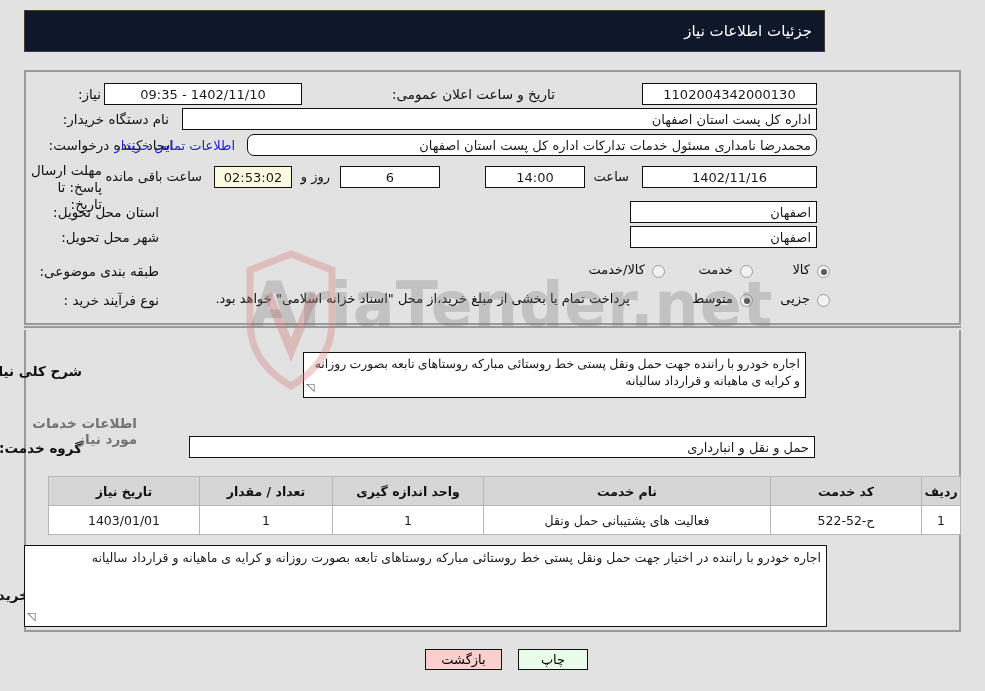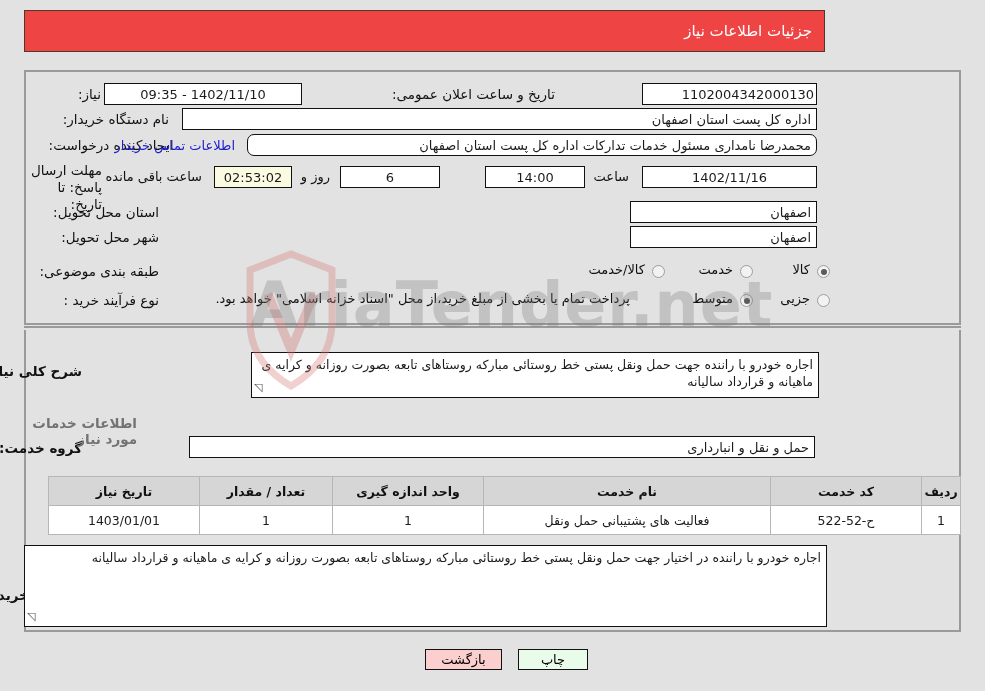--- a/index.html
+++ b/index.html
@@ -41,21 +41,21 @@
     position: absolute;
     left: 246px;
     top: 250px;
   }
 
   
   #titlebar {
     position: absolute;
     left: 24px; top: 10px;
     width: 801px; height: 42px;
-    background: #ef4444;
+    background: #0f172a;
     border: 1px solid #4e3a22;
     box-sizing: border-box;
     z-index: 2;
   }
   #titlebar .t {
     position: absolute;
     right: 12px;
     top: 11px;
     color: #ffffff;
     font-size: 15px;
@@ -238,21 +238,21 @@
 
 <div id="page">
 
   <div id="titlebar">
     <div class="t">جزئیات اطلاعات نیاز</div>
   </div>
 
   <div id="panel"></div>
 
   <div class="lbl" style="right:843px; top:86px;">شماره نیاز:</div>
-  <div class="fld ctr" style="right:168px; top:83px; width:175px;text-align:right;">1102004342000130</div>
+  <div class="fld ctr" style="right:168px; top:83px; width:175px;">1102004342000130</div>
 
   <div class="lbl" style="right:430px; top:86px;">تاریخ و ساعت اعلان عمومی:</div>
   <div class="fld ctr" style="right:683px; top:83px; width:198px;">1402/11/10 - 09:35</div>
 
   <div class="lbl" style="right:816px; top:111px;">نام دستگاه خریدار:</div>
   <div class="fld" style="right:168px; top:108px; width:635px;">اداره کل پست استان اصفهان</div>
 
   <div class="lbl" style="right:812px; top:137px;">ایجاد کننده درخواست:</div>
   <div class="fld" style="right:168px; top:134px; width:570px;border-radius:7px;">محمدرضا نامداری مسئول خدمات تدارکات اداره کل پست استان اصفهان</div>
   <div class="link" style="right:750px; top:138px;margin-left:20px;">اطلاعات تماس خریدار</div>
@@ -285,21 +285,21 @@
   <div class="rlbl" style="right:175px; top:291px;">جزیی</div>
   <div class="radio on" style="right:232px; top:294px;"></div>
   <div class="rlbl" style="right:252px; top:291px;">متوسط</div>
   <div class="plain" style="right:355px; top:291px;">پرداخت تمام یا بخشی از مبلغ خرید،از محل "اسناد خزانه اسلامی" خواهد بود.</div>
 
   <div class="hrule" style="top:326px;"></div>
 
   <div id="panel2"></div>
 
   <div class="lbl b" style="right:903px; top:363px;">شرح کلی نیاز:</div>
-  <div class="ta" style="right:166px; top:352px; width:568px; height:46px;">
+  <div class="ta" style="right:179px; top:352px; width:503px; height:46px;font-family:Liberation Serif, serif;">
     <span>اجاره خودرو با راننده جهت حمل ونقل پستی خط روستائی مبارکه روستاهای تابعه بصورت روزانه و کرایه ی ماهیانه و قرارداد سالیانه</span>
     <span class="grip">◸</span>
   </div>
 
   <div class="heading" style="right:848px; top:415px;">اطلاعات خدمات مورد نیاز</div>
 
   <div class="lbl b" style="right:903px; top:440px;">گروه خدمت:</div>
   <div class="fld" style="right:170px; top:436px; width:626px;">حمل و نقل و انبارداری</div>
 
   <table id="tbl">

